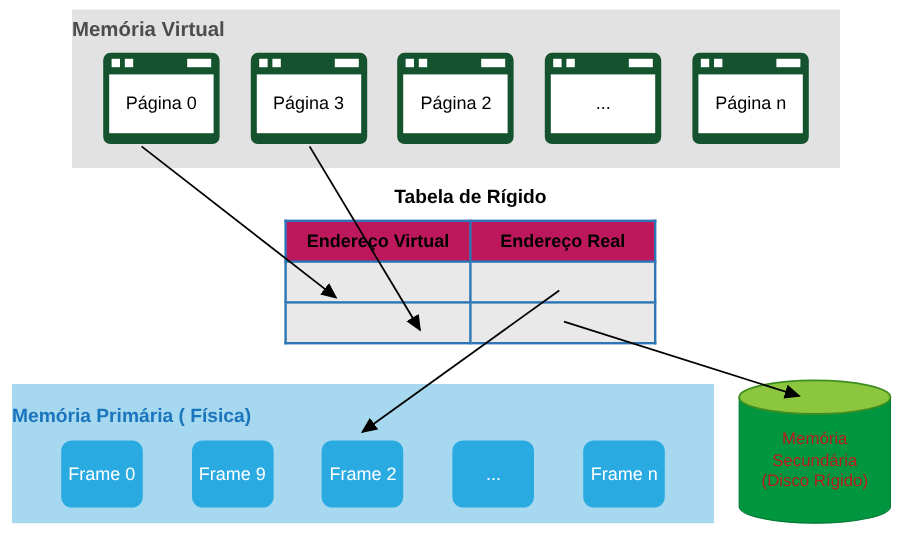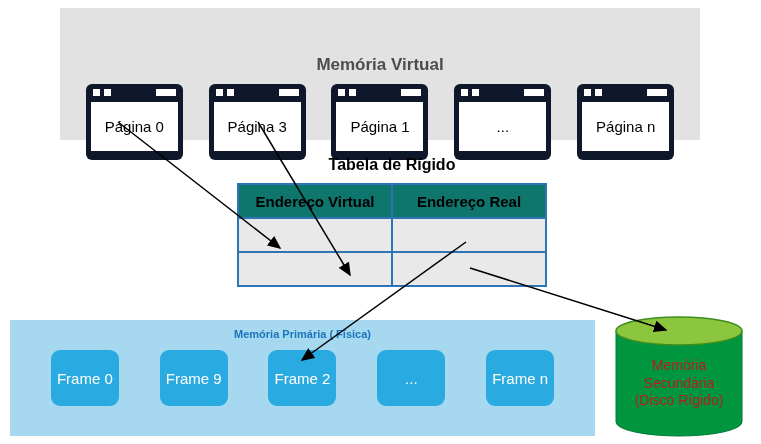--- a/index.html
+++ b/index.html
@@ -11,27 +11,27 @@
     overflow: hidden;
   }
 
   
   .virtual-memory {
     position: absolute; left: 60px; top: 8px;
     width: 640px; height: 132px;
     background: #e2e2e2;
   }
   .vm-title {
-    text-align: center; font-weight: bold;
-    color: #4d4d4d; font-size: 17px; padding-top: 7px; margin-top: 40px;
+    text-align: left; font-weight: bold;
+    color: #4d4d4d; font-size: 17px; padding-top: 7px;
   }
   .pages { display: flex; justify-content: space-evenly; margin-top: 9px; }
   .page-window {
     width: 97px; height: 76px;
-    background: #0f172a; border-radius: 6px;
+    background: #14532d; border-radius: 6px;
     position: relative;
   }
   .pw-bar { display: flex; align-items: center; gap: 4px; padding: 5px 7px 0; }
   .pw-sq { width: 7px; height: 7px; background: #fff; display: inline-block; }
   .pw-wide { width: 20px; height: 7px; background: #fff; margin-left: auto; display: inline-block; }
   .pw-body {
     position: absolute; left: 5px; right: 5px; top: 18px; bottom: 9px;
     background: #fff; display: flex; align-items: center; justify-content: center;
     font-size: 15px; color: #000;
   }
@@ -39,37 +39,37 @@
   
   .table-title {
     position: absolute; left: 237px; top: 156px; width: 310px;
     text-align: center; font-weight: bold; font-size: 16px; color: #000;
   }
   .page-table {
     position: absolute; left: 237px; top: 183px; width: 310px;
     border-collapse: collapse; table-layout: fixed;
   }
   .page-table th {
-    background: #0f766e; border: 2px solid #2e75b6;
+    background: #be185d; border: 2px solid #2e75b6;
     height: 34px; font-size: 15px; font-weight: bold; color: #000;
     text-align: center;
   }
   .page-table td {
     background: #e9e9e9; border: 2px solid #2e75b6; height: 34px;
   }
 
   
   .primary-memory {
     position: absolute; left: 10px; top: 320px;
     width: 585px; height: 116px;
     background: #a6d9f0;
   }
   .pm-title {
-    text-align: center; color: #1b75bc; font-weight: bold;
-    font-size: 11px; padding-top: 8px;
+    color: #1b75bc; font-weight: bold;
+    font-size: 16px; padding-top: 19px;
   }
   .frames { display: flex; justify-content: space-evenly; margin-top: 10px; }
   .frame {
     width: 68px; height: 56px; background: #29abe2; border-radius: 9px;
     color: #fff; display: flex; align-items: center; justify-content: center;
     font-size: 15px;
   }
 
   
   .cylinder-wrap {
@@ -112,21 +112,21 @@
       </div>
       <div class="pw-body">Página 3</div>
     </div>
 
     <div class="page-window">
       <div class="pw-bar">
         <span class="pw-sq"></span>
         <span class="pw-sq"></span>
         <span class="pw-wide"></span>
       </div>
-      <div class="pw-body">Página 1</div>
+      <div class="pw-body">Página 2</div>
     </div>
 
     <div class="page-window">
       <div class="pw-bar">
         <span class="pw-sq"></span>
         <span class="pw-sq"></span>
         <span class="pw-wide"></span>
       </div>
       <div class="pw-body">...</div>
     </div>

